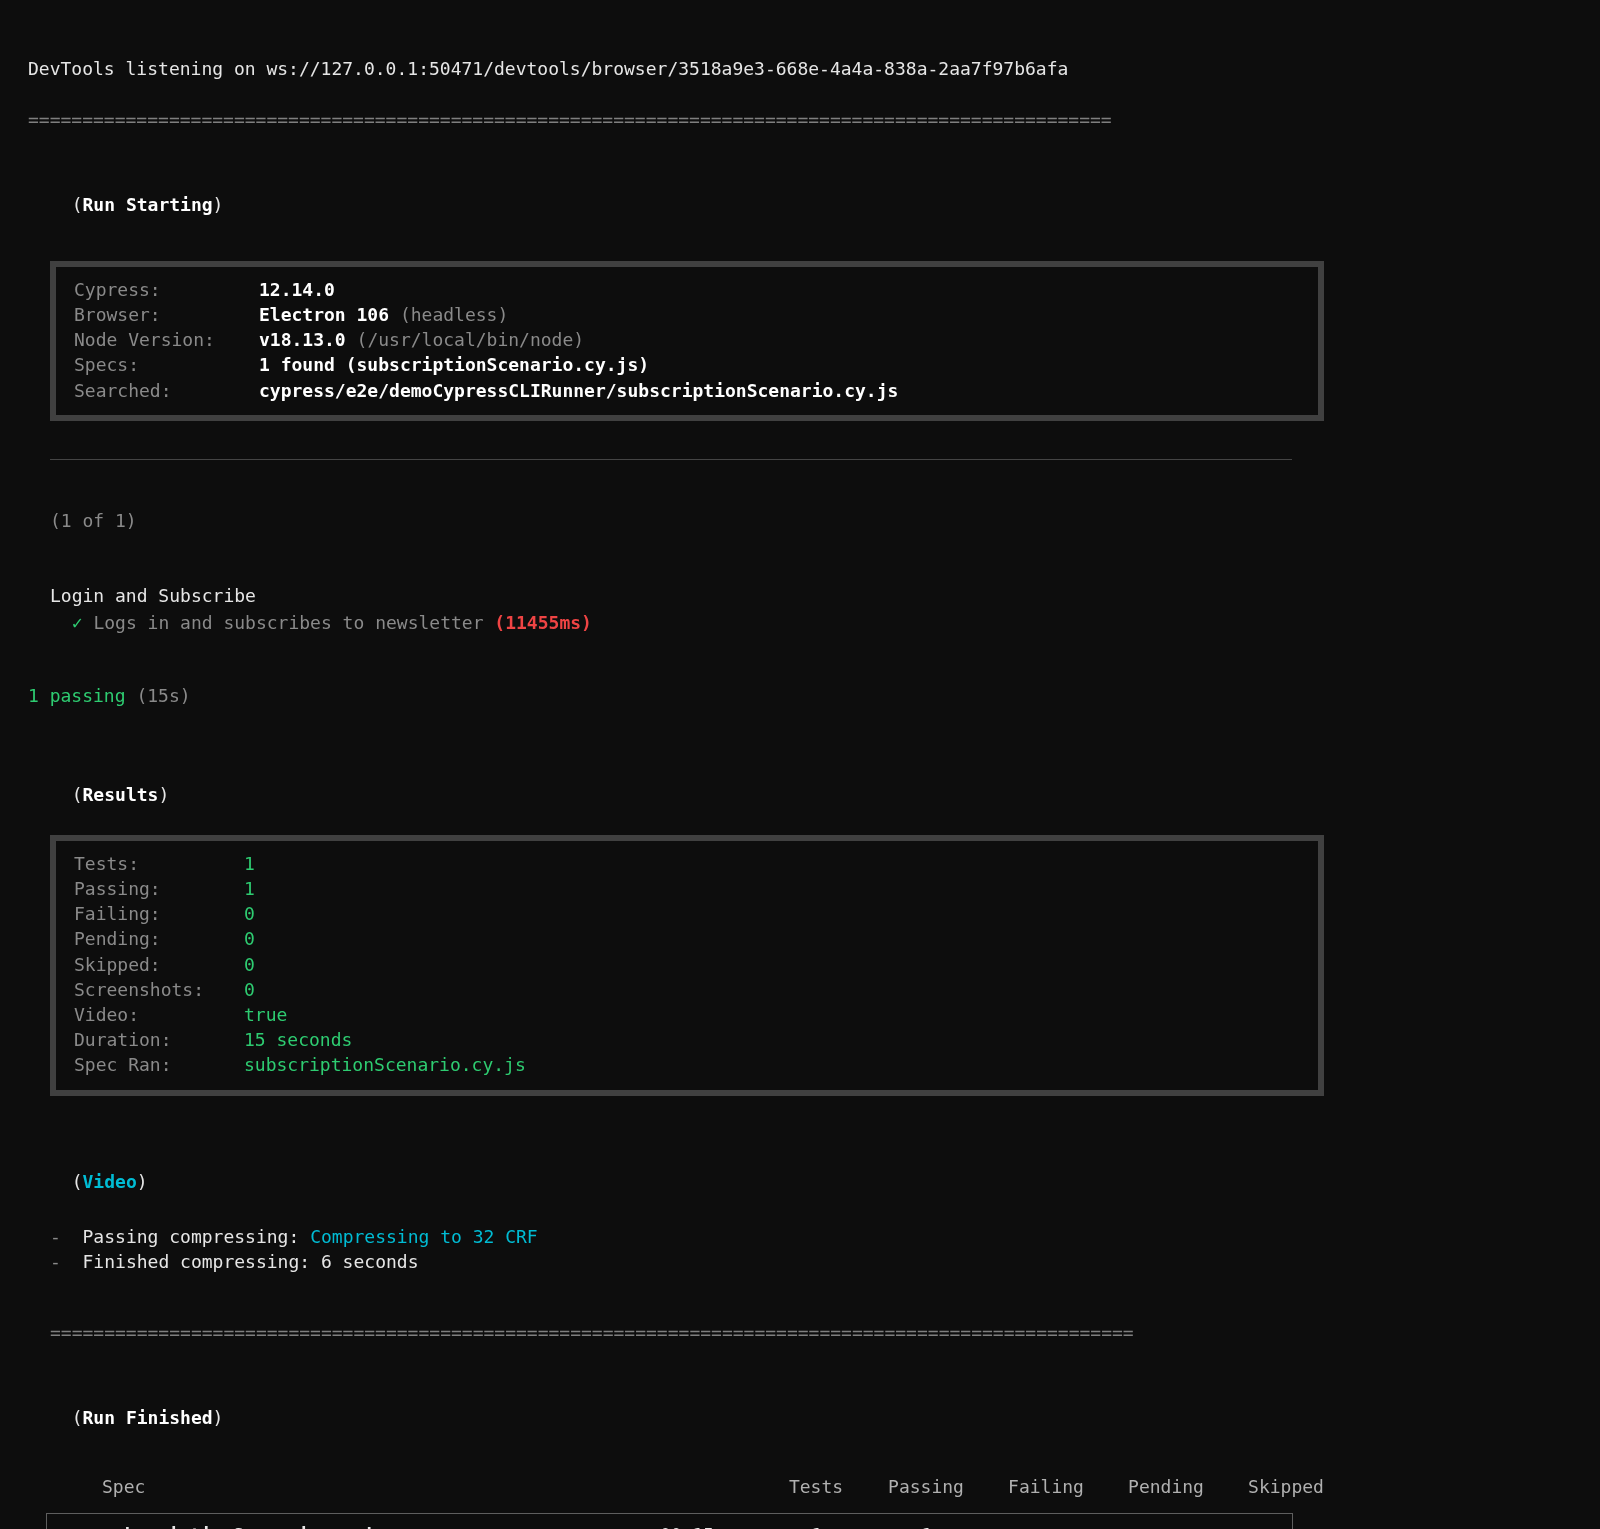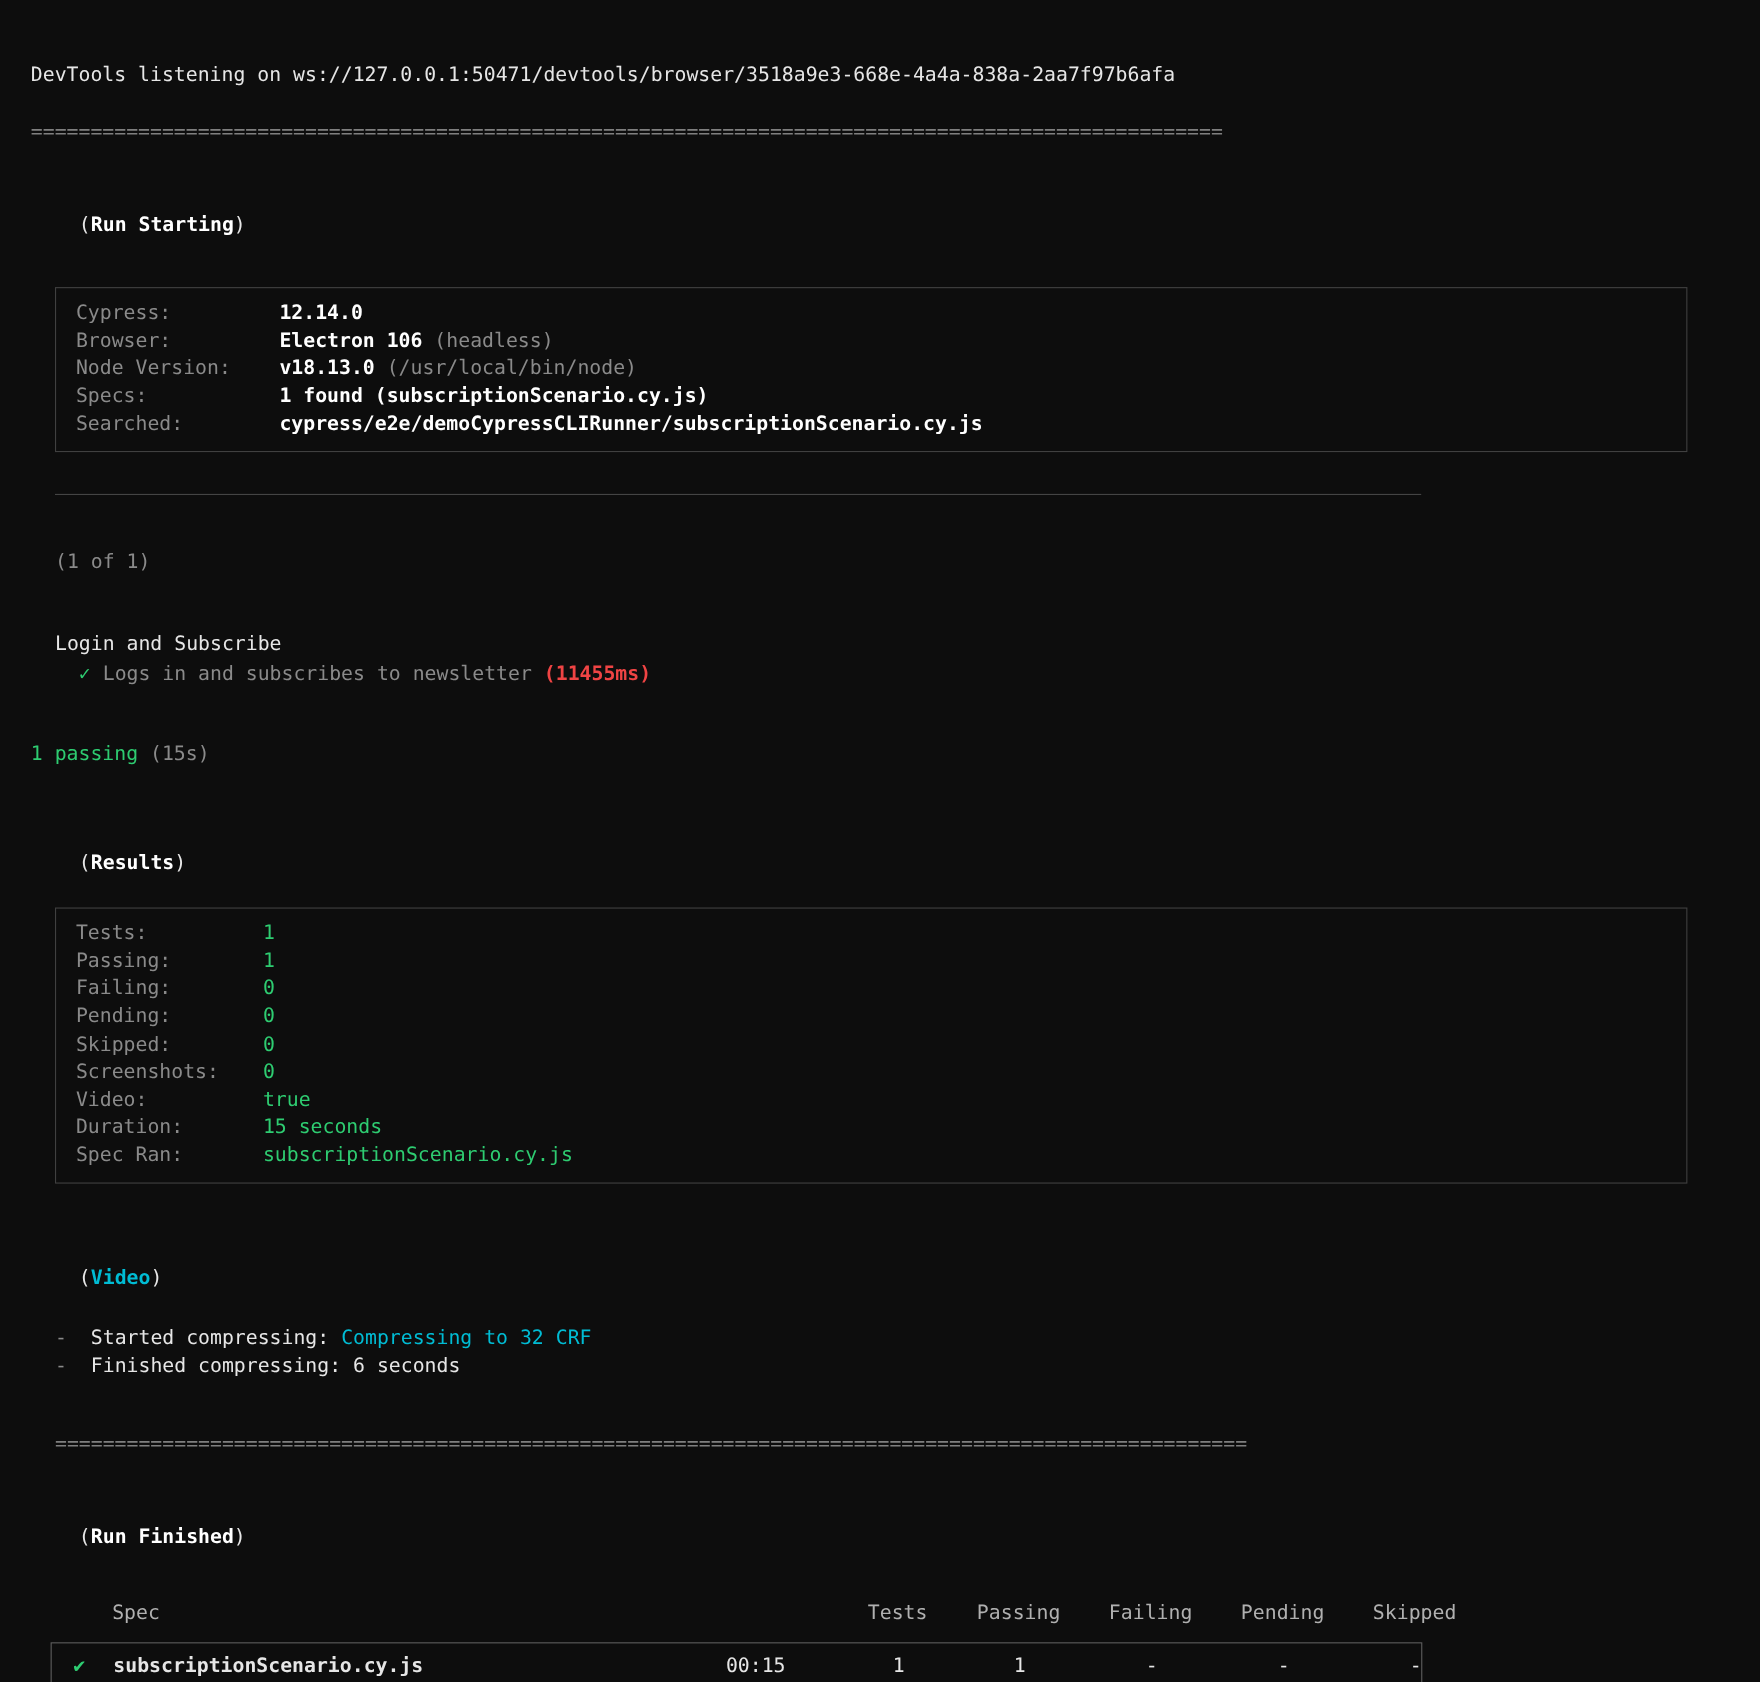--- a/index.html
+++ b/index.html
@@ -16,24 +16,24 @@
   .grey   { color: #8a8a8a; }
   .green  { color: #2ecc71; }
   .cyan   { color: #00bcd4; }
   .yellow { color: #ef4444; font-weight: bold; }
   .bright { color: #ffffff; font-weight: 600; }
   .under  { text-underline-offset: 3px; }
 
   .pre { white-space: pre; margin-top: 28px; }
 
   .box {
-    border: 1px solid #404040;
+    border: 6px solid #404040;
     padding: 10px 18px 12px 18px;
     margin: 14px 0 0 22px;
-    width: 1484px;
+    width: 1274px;
   }
 
   .row { display: flex; }
   .kcol { width: 185px; color: #8a8a8a; }
   .kcol2 { width: 170px; color: #8a8a8a; }
   .vcol { flex: 1; }
 
   .divider {
     color: #7f7f7f;
     letter-spacing: 0px;
@@ -158,21 +158,21 @@
       <div class="kcol2">Spec Ran:</div>
       <div class="green">subscriptionScenario.cy.js</div>
     </div>
 </div>
 
 <div class="section-label pre" style="margin-left:22px; margin-top:48px;">
   <span class="paren">(</span><span class="cyan under" style="font-weight:600;">Video</span><span class="paren">)</span>
 </div>
 
 <div class="video-lines">
-  <div class="line"><span class="grey">-</span>  <span class="white">Started compressing:</span> <span class="cyan">Compressing to 32 CRF</span></div>
+  <div class="line"><span class="grey">-</span>  <span class="white">Passing compressing:</span> <span class="cyan">Compressing to 32 CRF</span></div>
   <div class="line"><span class="grey">-</span>  <span class="white">Finished compressing: 6 seconds</span></div>
 </div>
 
 <div class="divider pre" style="margin-top:46px; margin-left:22px;">====================================================================================================</div>
 
 <div class="section-label pre" style="margin-left:22px;">
   <span class="paren">(</span><span class="bright under">Run Finished</span><span class="paren">)</span>
 </div>
 
 <div style="margin-top:36px; margin-left:18px; width:1247px; display:grid; grid-template-columns: 50px 510px 160px 100px 120px 120px 120px 120px;">

